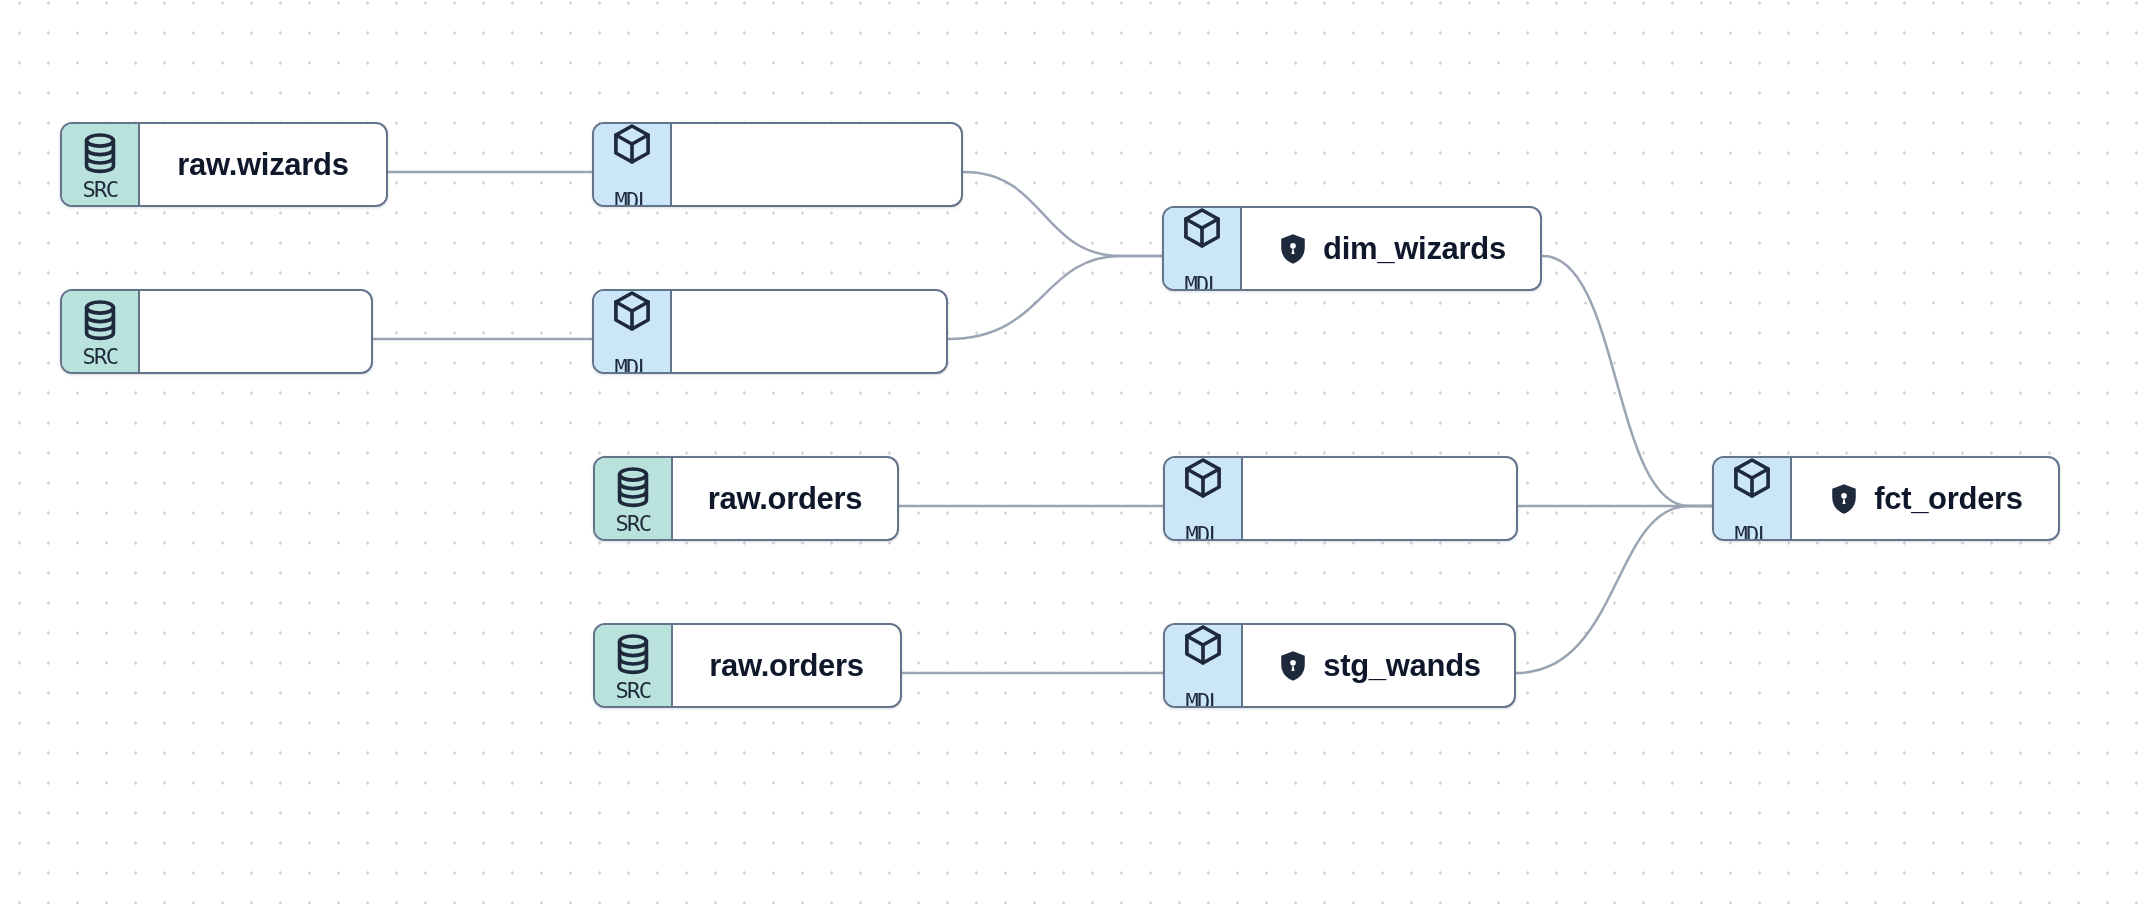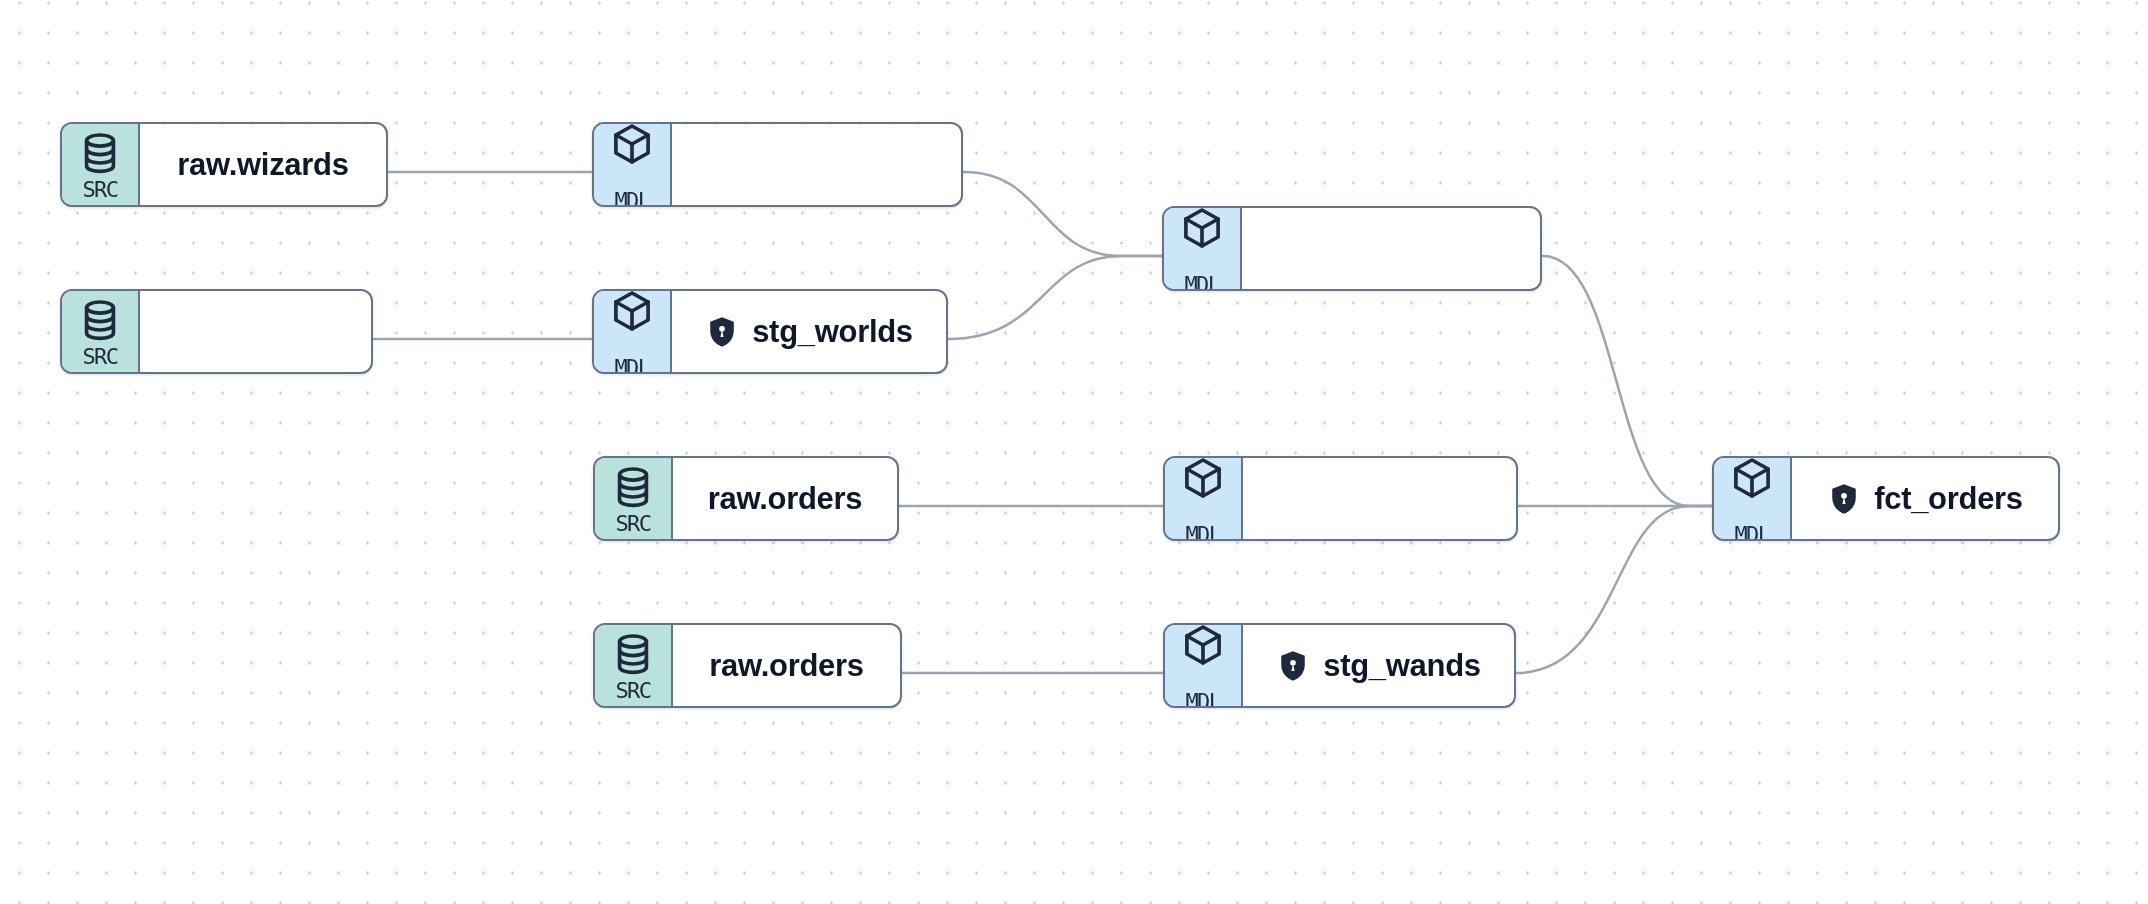--- a/index.html
+++ b/index.html
@@ -172,38 +172,38 @@
 
   <div class="node mdl" style="left:592px;top:289px;width:356px">
     <div class="icon-section">
       <span class="type-icon">
           <svg>
             <use href="#icon-cube"></use>
           </svg>
         </span>
       <span class="type-label">MDL</span>
     </div>
+  </div>
+
+  <div class="node mdl" style="left:1162px;top:206px;width:380px">
+    <div class="icon-section">
+      <span class="type-icon">
+          <svg>
+            <use href="#icon-cube"></use>
+          </svg>
+        </span>
+      <span class="type-label">MDL</span>
+    </div>
     <div class="node-body">
       <span class="badge-icon" style="color:var(--shield-color)">
           <svg>
             <use href="#icon-shield"></use>
           </svg>
         </span>
-      <span class="node-label">stg_worlds</span>
-    </div>
-  </div>
-
-  <div class="node mdl" style="left:1162px;top:206px;width:380px">
-    <div class="icon-section">
-      <span class="type-icon">
-          <svg>
-            <use href="#icon-cube"></use>
-          </svg>
-        </span>
-      <span class="type-label">MDL</span>
+      <span class="node-label">dim_wizards</span>
     </div>
   </div>
 
   <div class="node src" style="left:593px;top:456px;width:306px">
     <div class="icon-section">
       <span class="type-icon">
           <svg>
             <use href="#icon-db"></use>
           </svg>
         </span>

